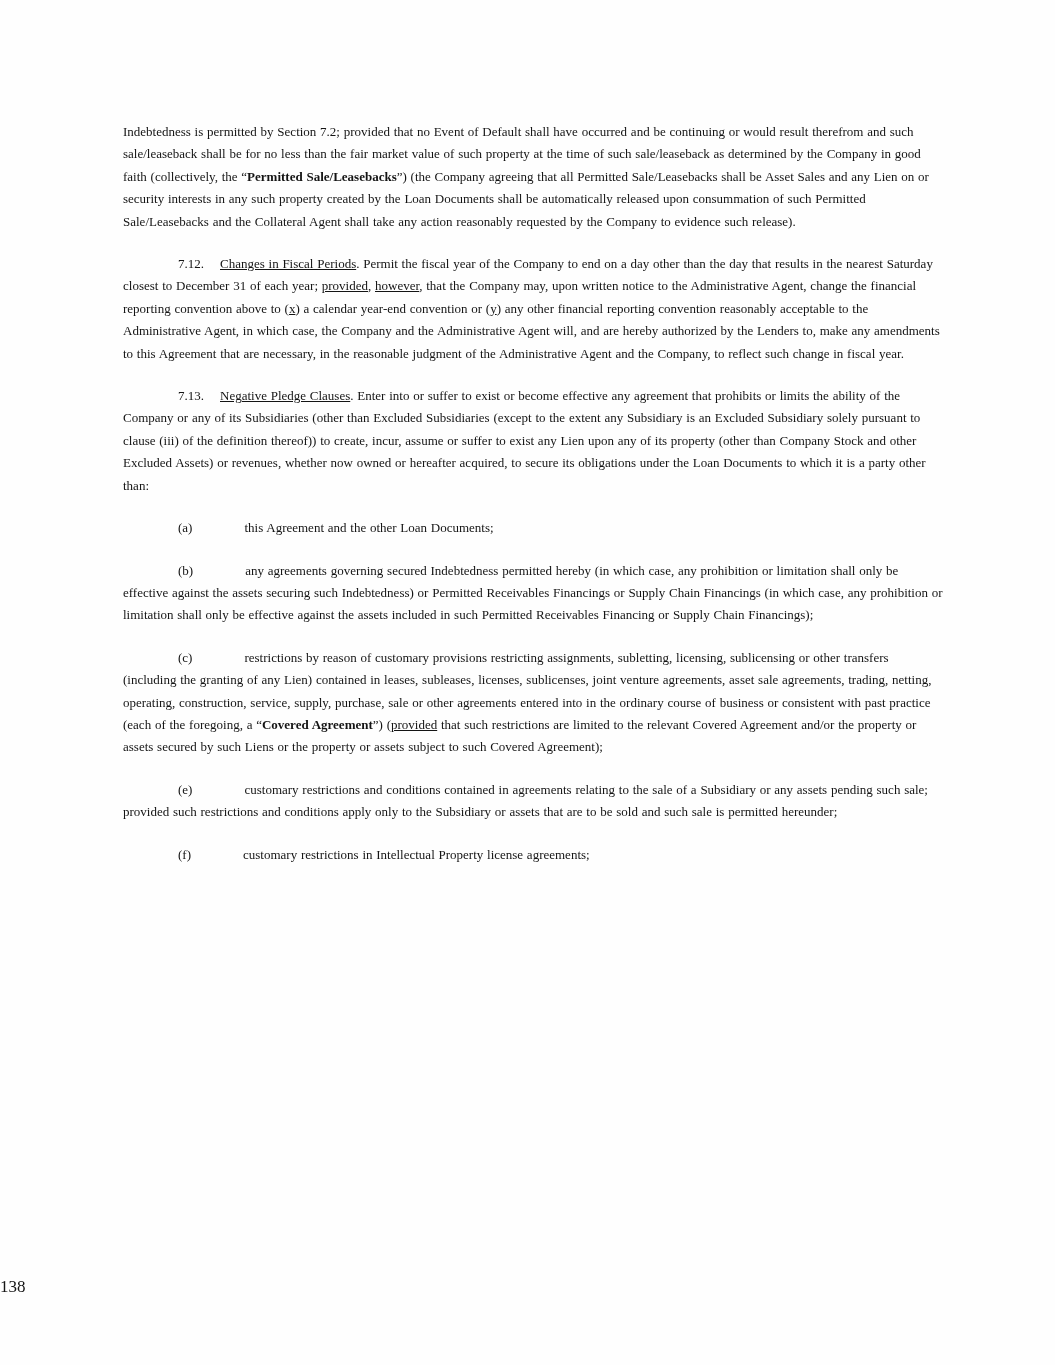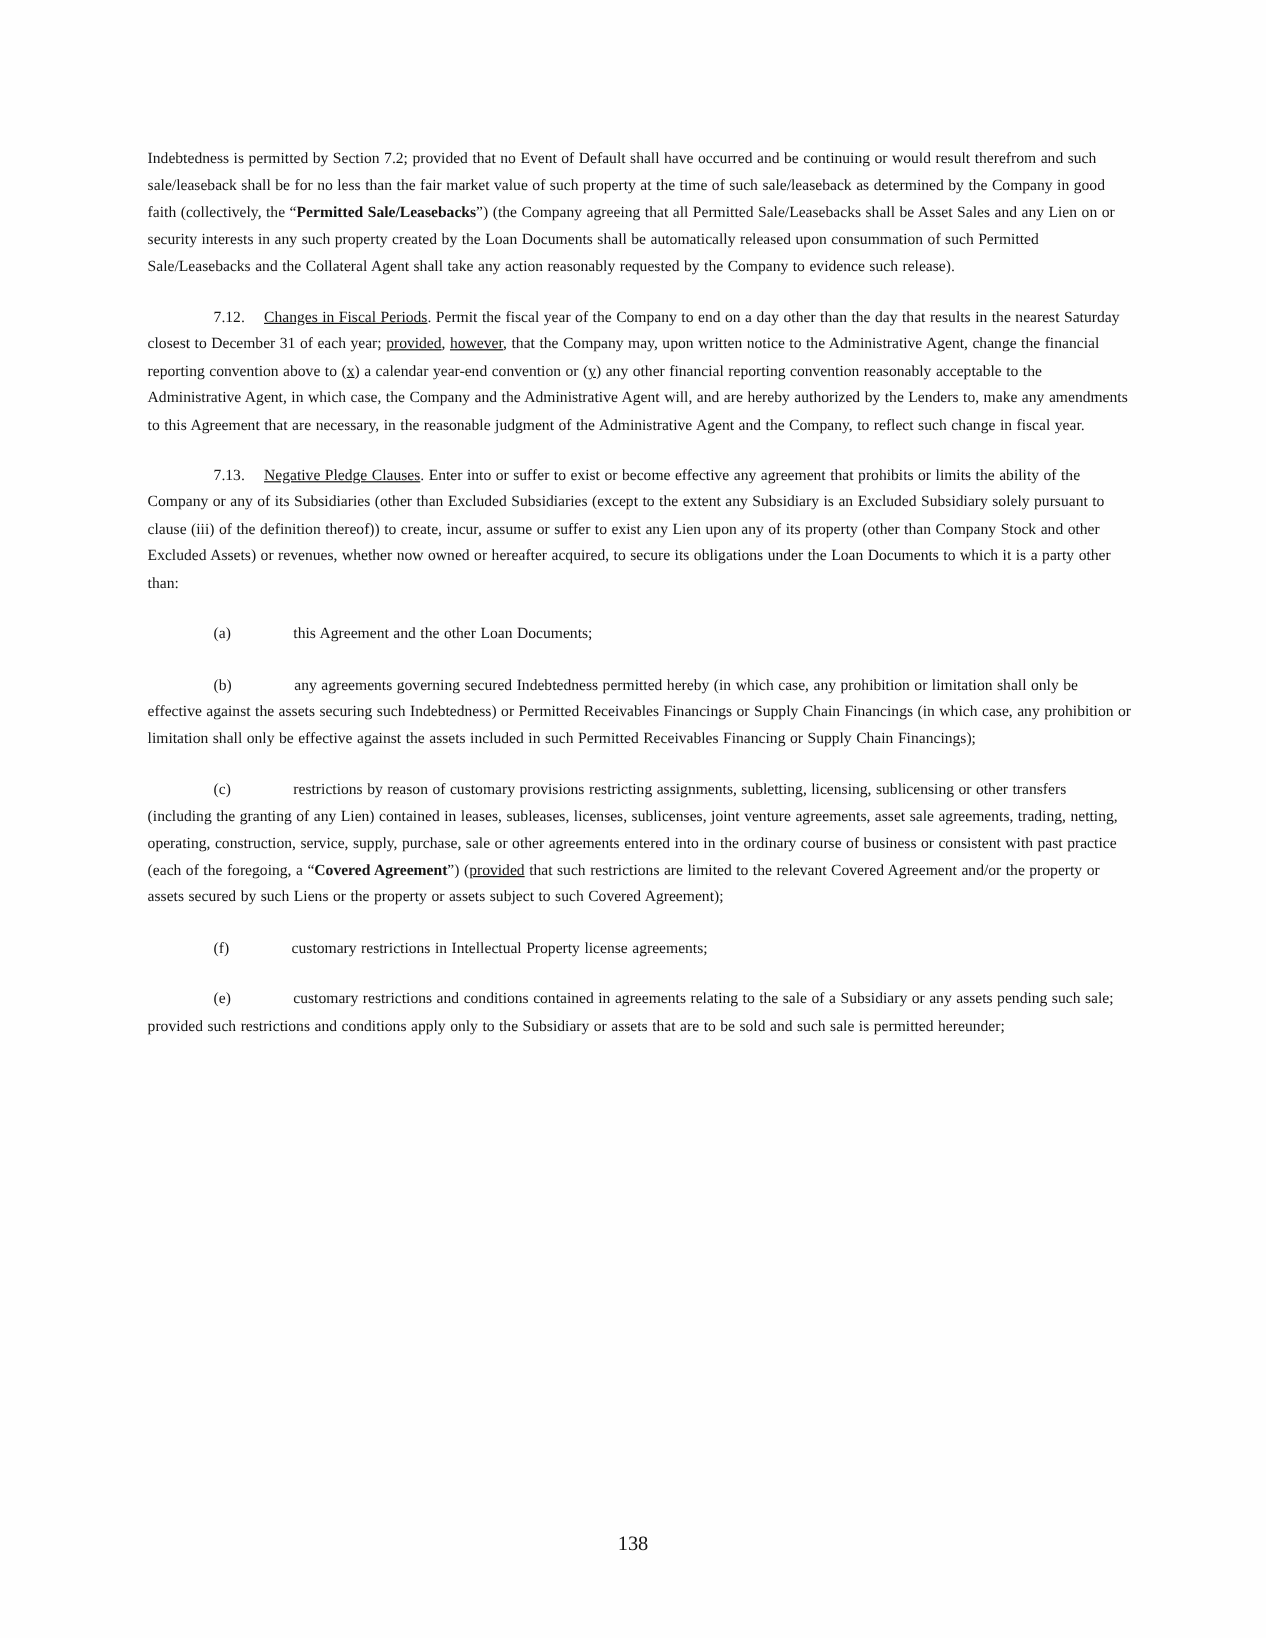--- a/index.html
+++ b/index.html
@@ -26,33 +26,33 @@
   p.para.no-indent{text-indent:0;}
   .tab{display:inline-block;width:52px;}
   p.sec .tab{width:16px;}
   .u{text-decoration:underline;margin-top:30px;}
   .b{font-weight:bold;}
   .page-number{
     position:absolute;
     left:0;
     top:1276px;
     width:1055px;
-    text-align:center;
+    text-align:left;
     font-size:17px;
     line-height:22px;
   }
 </style>
 </head>
 <body>
 
 <div class="page">
   <div class="doc-body">
     <p class="para no-indent"><span>Indebtedness is permitted by Section 7.2; provided that no Event of Default shall have occurred and be continuing or would result therefrom and such sale/leaseback shall be for no less than the fair market value of such property at the time of such sale/leaseback as determined by the Company in good faith (collectively, the “</span><span class="b">Permitted Sale/Leasebacks</span><span>”) (the Company agreeing that all Permitted Sale/Leasebacks shall be Asset Sales and any Lien on or security interests in any such property created by the Loan Documents shall be automatically released upon consummation of such Permitted Sale/Leasebacks and the Collateral Agent shall take any action reasonably requested by the Company to evidence such release).</span></p>
     <p class="para sec"><span>7.12.</span><span class="tab"></span><span class="u">Changes in Fiscal Periods</span><span>. Permit the fiscal year of the Company to end on a day other than the day that results in the nearest Saturday closest to December 31 of each year; </span><span class="u">provided</span><span>, </span><span class="u">however</span><span>, that the Company may, upon written notice to the Administrative Agent, change the financial reporting convention above to (</span><span class="u">x</span><span>) a calendar year-end convention or (</span><span class="u">y</span><span>) any other financial reporting convention reasonably acceptable to the Administrative Agent, in which case, the Company and the Administrative Agent will, and are hereby authorized by the Lenders to, make any amendments to this Agreement that are necessary, in the reasonable judgment of the Administrative Agent and the Company, to reflect such change in fiscal year.</span></p>
     <p class="para sec"><span>7.13.</span><span class="tab"></span><span class="u">Negative Pledge Clauses</span><span>. Enter into or suffer to exist or become effective any agreement that prohibits or limits the ability of the Company or any of its Subsidiaries (other than Excluded Subsidiaries (except to the extent any Subsidiary is an Excluded Subsidiary solely pursuant to clause (iii) of the definition thereof)) to create, incur, assume or suffer to exist any Lien upon any of its property (other than Company Stock and other Excluded Assets) or revenues, whether now owned or hereafter acquired, to secure its obligations under the Loan Documents to which it is a party other than:</span></p>
     <p class="para"><span>(a)</span><span class="tab"></span><span>this Agreement and the other Loan Documents;</span></p>
     <p class="para"><span>(b)</span><span class="tab"></span><span>any agreements governing secured Indebtedness permitted hereby (in which case, any prohibition or limitation shall only be effective against the assets securing such Indebtedness) or Permitted Receivables Financings or Supply Chain Financings (in which case, any prohibition or limitation shall only be effective against the assets included in such Permitted Receivables Financing or Supply Chain Financings);</span></p>
     <p class="para"><span>(c)</span><span class="tab"></span><span>restrictions by reason of customary provisions restricting assignments, subletting, licensing, sublicensing or other transfers (including the granting of any Lien) contained in leases, subleases, licenses, sublicenses, joint venture agreements, asset sale agreements, trading, netting, operating, construction, service, supply, purchase, sale or other agreements entered into in the ordinary course of business or consistent with past practice (each of the foregoing, a “</span><span class="b">Covered Agreement</span><span>”) (</span><span class="u">provided</span><span> that such restrictions are limited to the relevant Covered Agreement and/or the property or assets secured by such Liens or the property or assets subject to such Covered Agreement);</span></p>
+    <p class="para"><span>(e)</span><span class="tab"></span><span>customary restrictions and conditions contained in agreements relating to the sale of a Subsidiary or any assets pending such sale; provided such restrictions and conditions apply only to the Subsidiary or assets that are to be sold and such sale is permitted hereunder;</span></p>
     <p class="para"><span>(f)</span><span class="tab"></span><span>customary restrictions in Intellectual Property license agreements;</span></p>
-    <p class="para"><span>(e)</span><span class="tab"></span><span>customary restrictions and conditions contained in agreements relating to the sale of a Subsidiary or any assets pending such sale; provided such restrictions and conditions apply only to the Subsidiary or assets that are to be sold and such sale is permitted hereunder;</span></p>
   </div>
   <div class="page-number">138</div>
 </div>
 
 </body></html>

